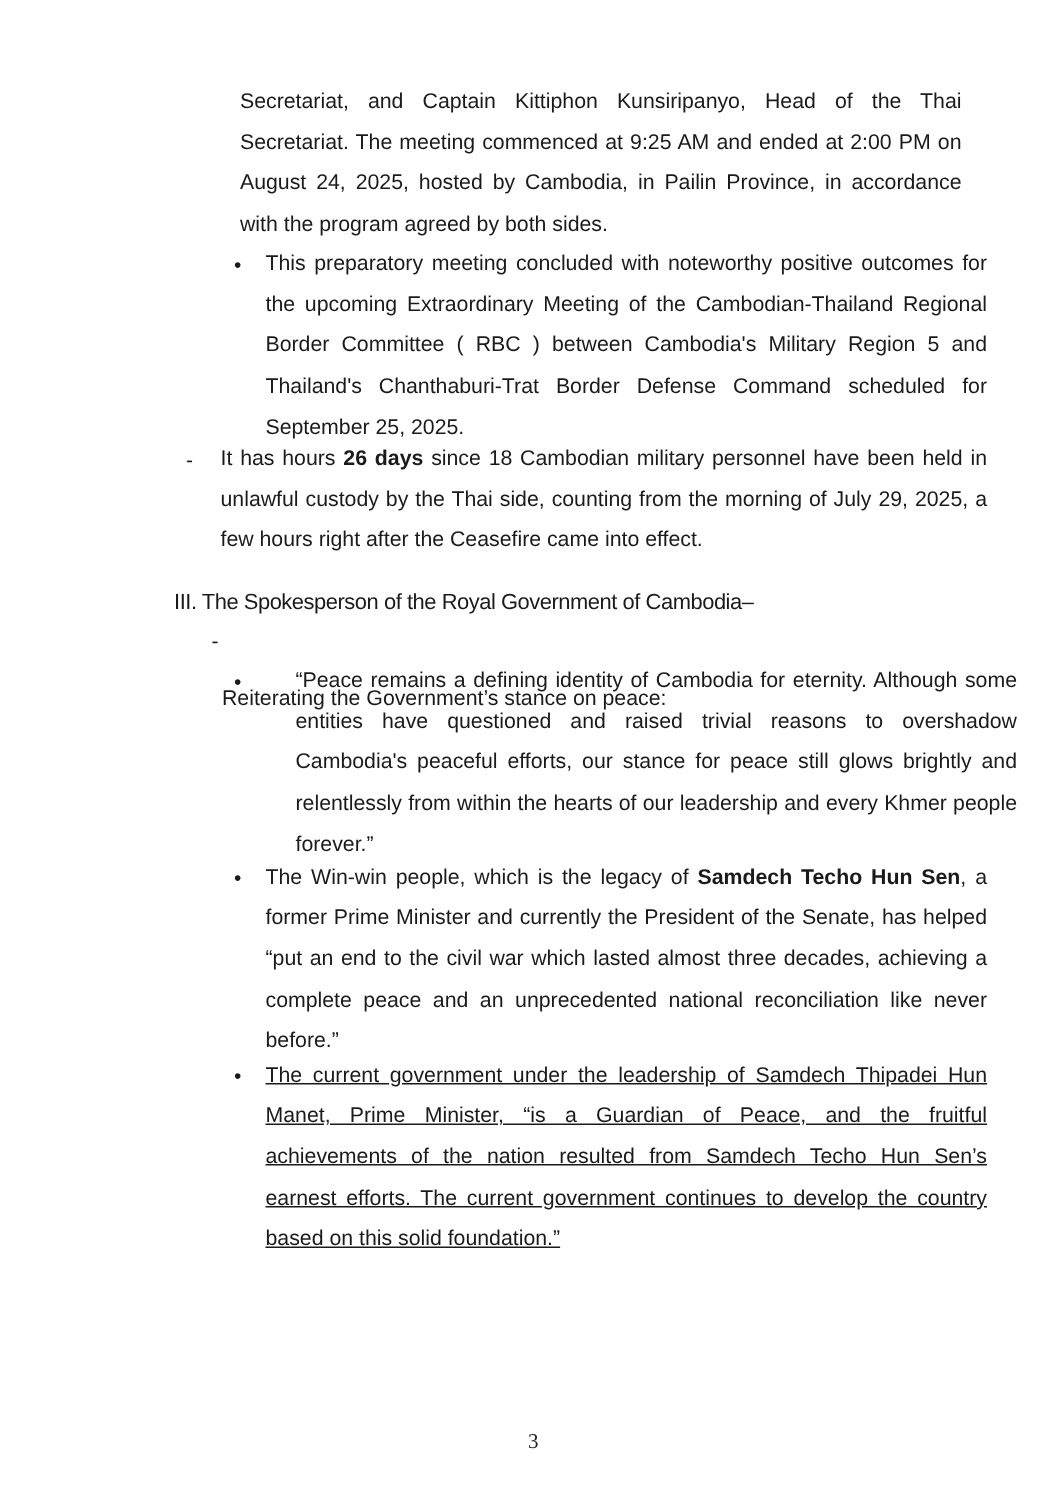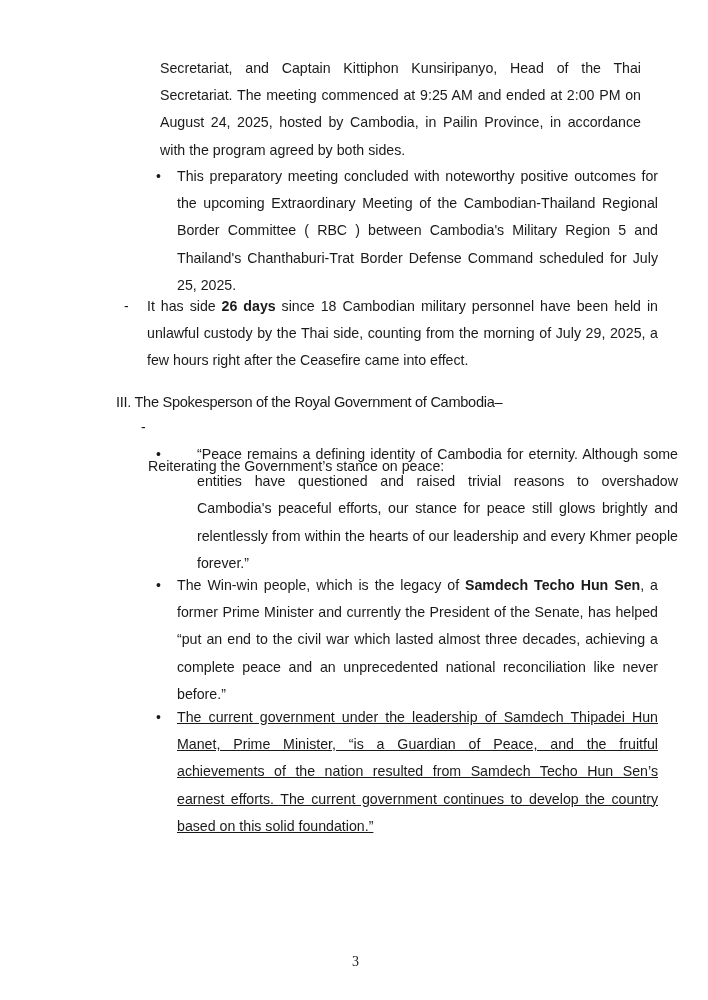--- a/index.html
+++ b/index.html
@@ -20,25 +20,25 @@
       position: absolute; left: 352px; top: 954px;
       font-family: "Liberation Serif", serif; font-size: 14px; color: #222;
     }
   </style>
 </head>
 <body>
 
 <div class="line-block last-line" style="left:160px; top:55px; width:481px;">Secretariat, and Captain Kittiphon Kunsiripanyo, Head of the Thai Secretariat. The meeting commenced at 9:25 AM and ended at 2:00 PM on August 24, 2025, hosted by Cambodia, in Pailin Province, in accordance with the program agreed by both sides.</div>
 
 <span class="bullet" style="left:156px; top:163px;">•</span>
-<div class="line-block last-line" style="left:177px; top:163px; width:481px;">This preparatory meeting concluded with noteworthy positive outcomes for the upcoming Extraordinary Meeting of the Cambodian-Thailand Regional Border Committee ( RBC ) between Cambodia's Military Region 5 and Thailand's Chanthaburi-Trat Border Defense Command scheduled for July 25, 2025.</div>
+<div class="line-block last-line" style="left:177px; top:163px; width:481px;">This preparatory meeting concluded with noteworthy positive outcomes for the upcoming Extraordinary Meeting of the Cambodian-Thailand Regional Border Committee ( RBC ) between Cambodia's Military Region 5 and Thailand's Chanthaburi-Trat Border Defense Command scheduled for September 25, 2025.</div>
 
 <span class="dash" style="left:124px; top:293px;">-</span>
 <div class="line-block last-line" style="left:147px; top:293px; width:511px;">
-  <span>It has side </span><b>26 days</b><span> since 18 Cambodian military personnel have been held in unlawful custody by the Thai side, counting from the morning of July 29, 2025, a few hours right after the Ceasefire came into effect.</span>
+  <span>It has hours </span><b>26 days</b><span> since 18 Cambodian military personnel have been held in unlawful custody by the Thai side, counting from the morning of July 29, 2025, a few hours right after the Ceasefire came into effect.</span>
 </div>
 
 <div class="heading" style="left:116px; top:394px;">III. The Spokesperson of the Royal Government of Cambodia–</div>
 
 <span class="dash" style="left:141px; top:414px;">-</span>
 <div class="line-block" style="left:148px; top:414px; width:496px;margin-top:39px;">Reiterating the Government’s stance on peace:</div>
 
 <span class="bullet" style="left:156px; top:441px;">•</span>
 <div class="line-block last-line" style="left:177px; top:441px; width:481px;margin-left:20px;">“Peace remains a defining identity of Cambodia for eternity. Although some entities have questioned and raised trivial reasons to overshadow Cambodia's peaceful efforts, our stance for peace still glows brightly and relentlessly from within the hearts of our leadership and every Khmer people forever.”</div>
 

